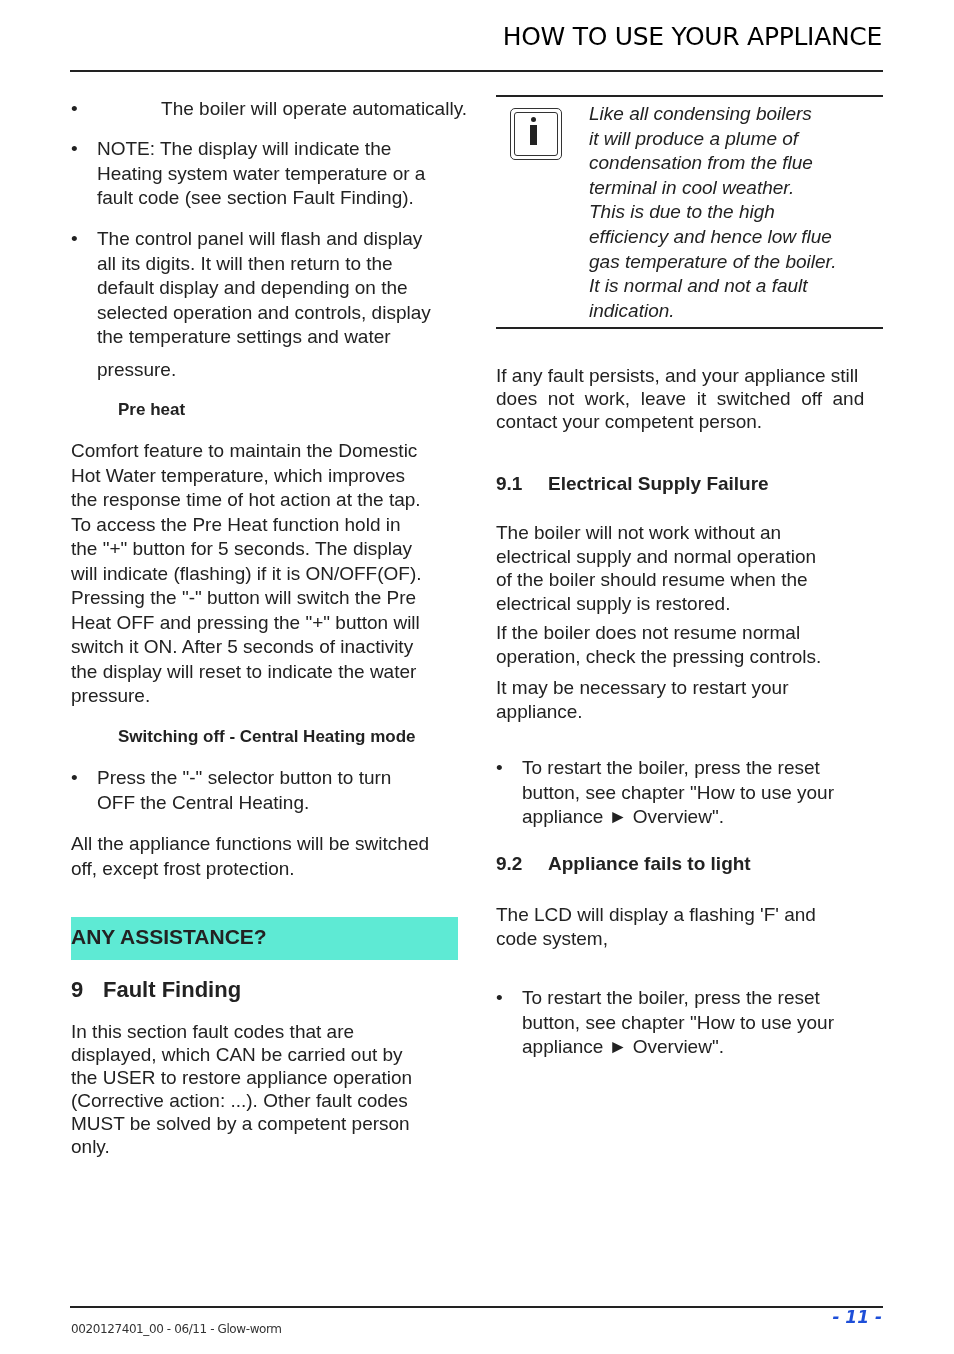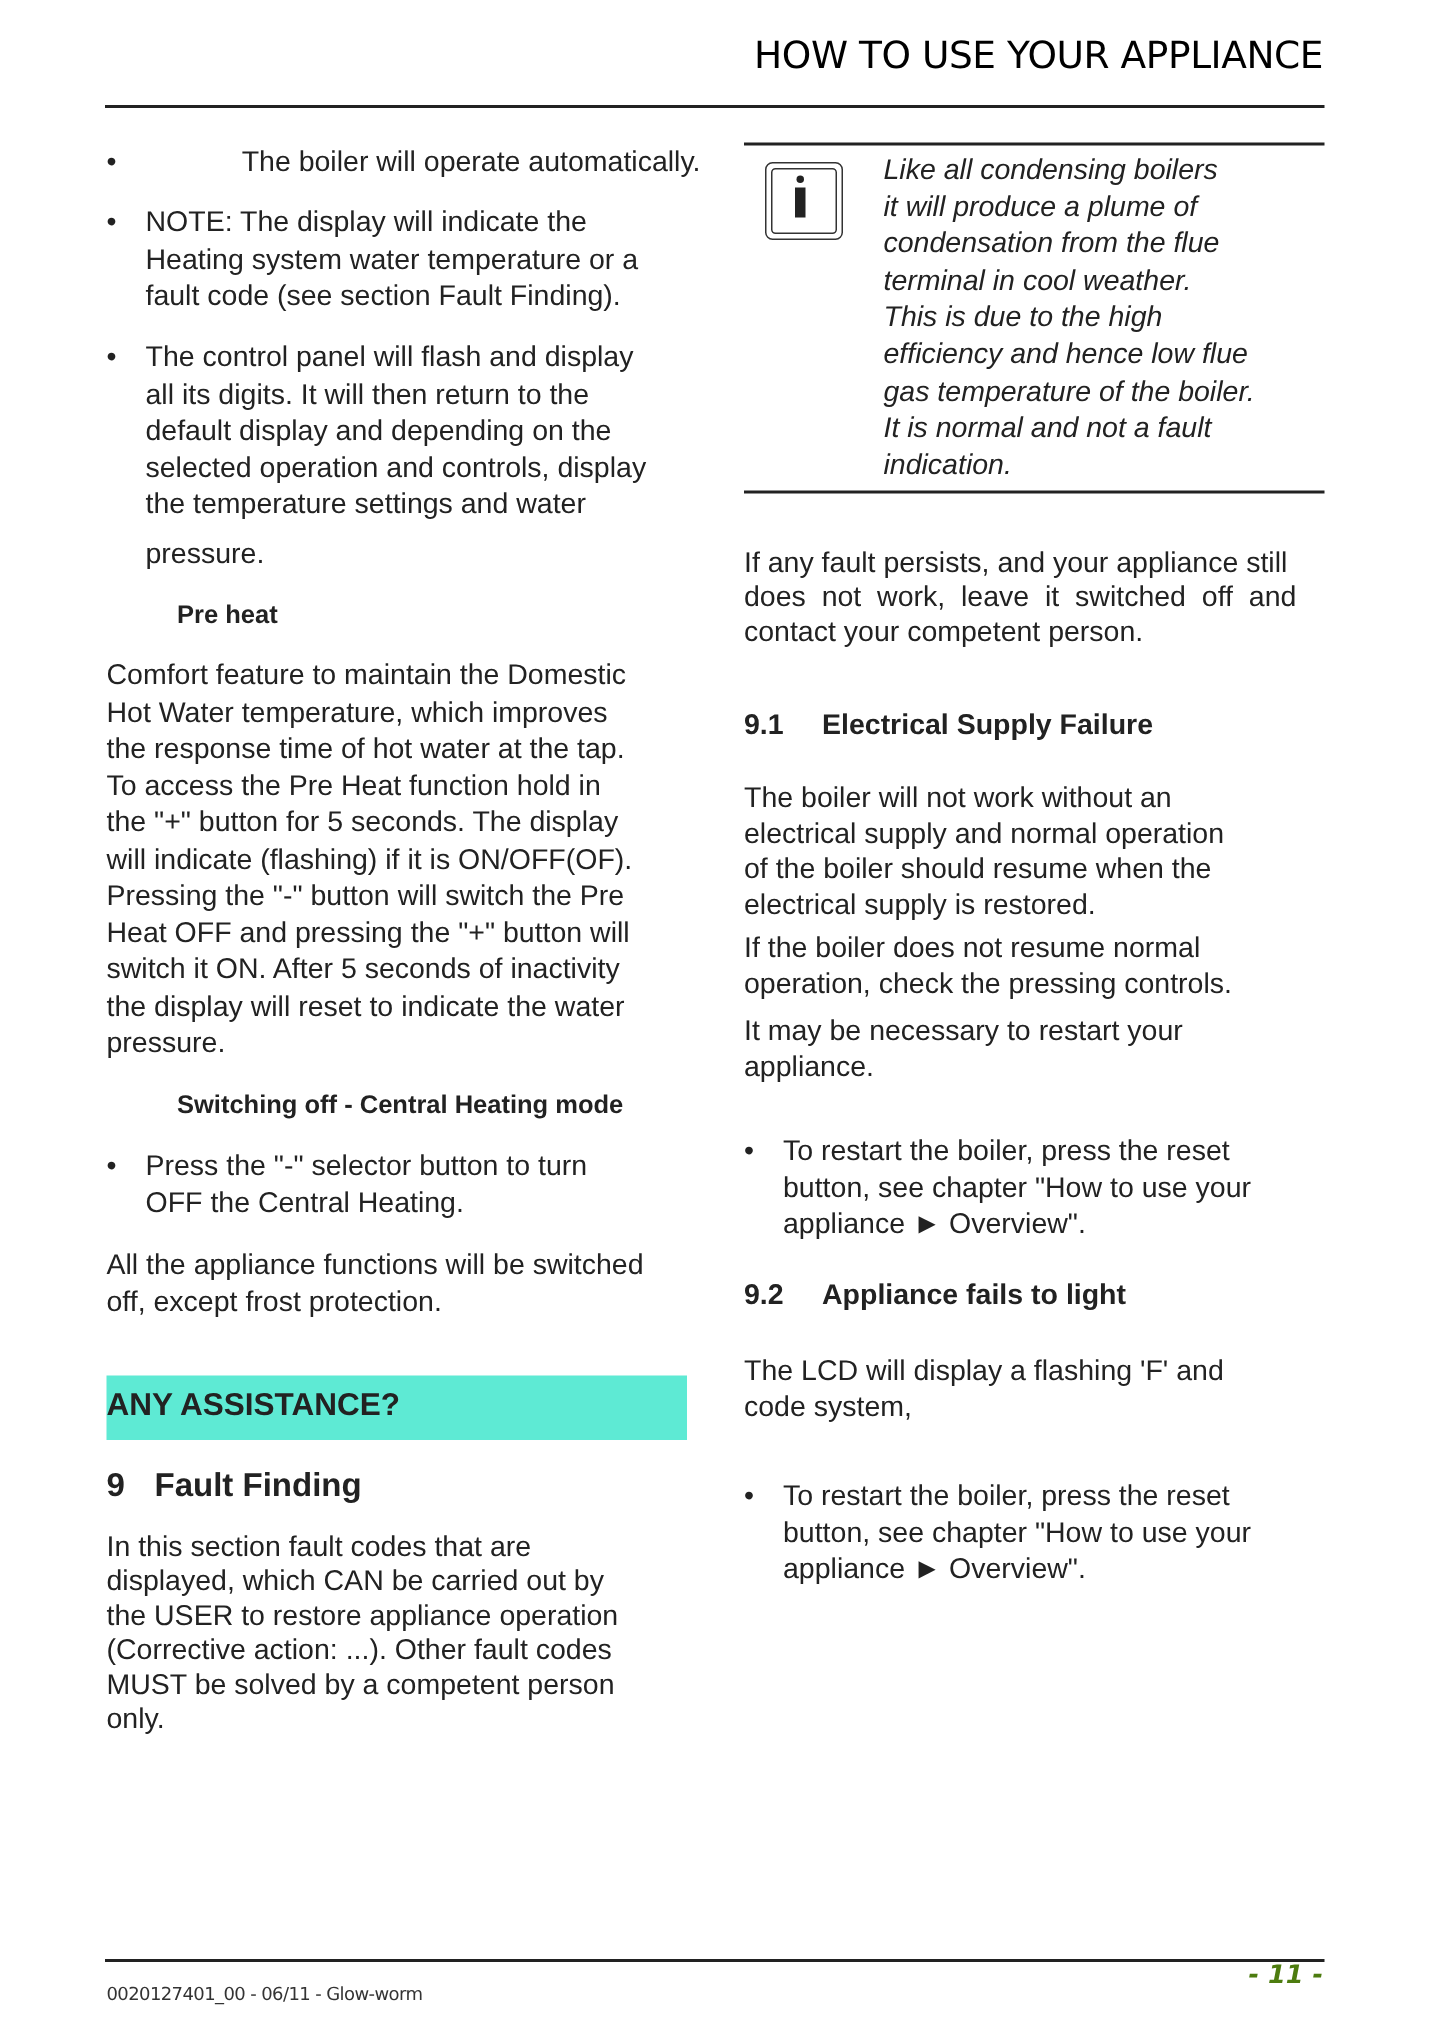--- a/index.html
+++ b/index.html
@@ -28,21 +28,21 @@
   .info-icon .bar { position: absolute; left: 19px; top: 16px; width: 7px; height: 20px; background:#222; }
   .note-text { position: absolute; left: 93px; top: 5px; width: 290px; font-style: italic;
               line-height: 24.6px; font-size: 19px; }
   .sec { position: absolute; font-weight: bold; font-size: 19px; }
   .sec .num { position: absolute; left: 0; }
   .sec .lbl { position: absolute; left: 52px; white-space: nowrap; }
   .footer-rule { position: absolute; left: 70px; width: 813px; top: 1306px; height: 2px; background: #222; }
   .footer-left { position: absolute; left: 71px; top: 1322px; font-family: "DejaVu Sans", sans-serif;
               font-size: 12px; color: #333; letter-spacing: -0.4px; }
   .footer-page { position: absolute; right: 72px; top: 1307px; font-family: "DejaVu Sans", sans-serif;
-              font-size: 17px; font-style: italic; font-weight: bold; color: #4d7c0f; }
+              font-size: 17px; font-style: italic; font-weight: bold; color: #1d4ed8; }
 </style>
 </head>
 <body>
 
 <div class="header-title">HOW TO USE YOUR APPLIANCE</div>
 <div class="header-rule"></div>
 
 <div class="bullet" style="left:71px; top:97px; width:390px;">
   <span class="dot">•</span>
   <div class="txt" style="width:370px;text-align:right;">
@@ -69,21 +69,21 @@
     <div>the temperature settings and water</div>
     <div style="margin-top:8px;">pressure.</div>
   </div>
 </div>
 
 <div class="h-bold" style="left:71px; top:400px;">Pre heat</div>
 
 <div class="p" style="left:71px; top:439px; width:392px;">
   <div>Comfort feature to maintain the Domestic</div>
   <div>Hot Water temperature, which improves</div>
-  <div>the response time of hot water at the tap.</div>
+  <div>the response time of hot action at the tap.</div>
   <div>To access the Pre Heat function hold in</div>
   <div>the "+" button for 5 seconds. The display</div>
   <div>will indicate (flashing) if it is ON/OFF(OF).</div>
   <div>Pressing the "-" button will switch the Pre</div>
   <div>Heat OFF and pressing the "+" button will</div>
   <div>switch it ON. After 5 seconds of inactivity</div>
   <div>the display will reset to indicate the water</div>
   <div>pressure.</div>
 </div>
 

